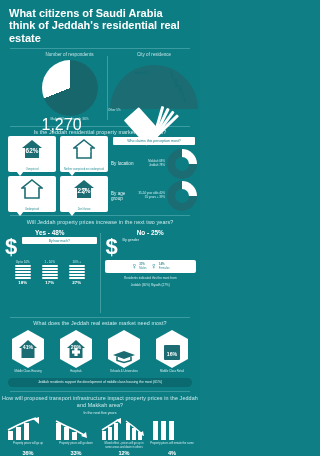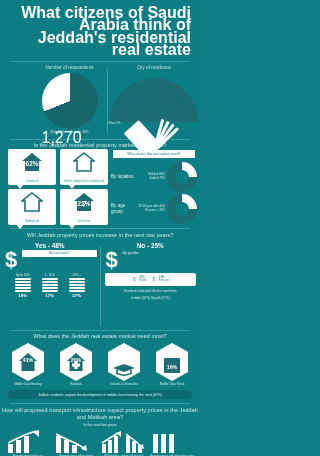--- a/index.html
+++ b/index.html
@@ -8,21 +8,21 @@
 
   
   .ctr{text-align:center;}
   .sec-q{font-size:5.4px;letter-spacing:.1px;color:#c9eaeb;text-align:center;line-height:7px;}
   .rule{height:1px;background:#3a9ba0;margin:0 10px;}
   .tiny{font-size:3.2px;color:#bfe3e4;line-height:4.2px;}
   .tiny2{font-size:3.6px;color:#d6eff0;line-height:4.6px;}
 
   
   .header{padding:7px 9px 4px 9px;}
-  .title{font-size:16px;line-height:12.4px;font-weight:bold;color:#ffffff;text-align:right;}
+  .title{font-size:11px;line-height:12.4px;font-weight:bold;color:#ffffff;text-align:left;}
 
   
   .s1{display:flex;height:74px;padding-top:3px;padding-left:32px;}
   .s1 .col{flex:1;position:relative;}
   .s1 .vdiv{width:1px;background:#3f9da2;margin:4px 0 6px 0;}
   .s1 h4{margin:0;font-weight:normal;font-size:4.6px;color:#bfe3e4;text-align:center;}
 
   .donut-wrap{position:relative;width:56px;height:56px;margin:3px auto 0 auto;}
   .donut{width:56px;height:56px;border-radius:50%;}
   .legend-row{display:flex;justify-content:center;gap:6px;margin-top:1px;}

